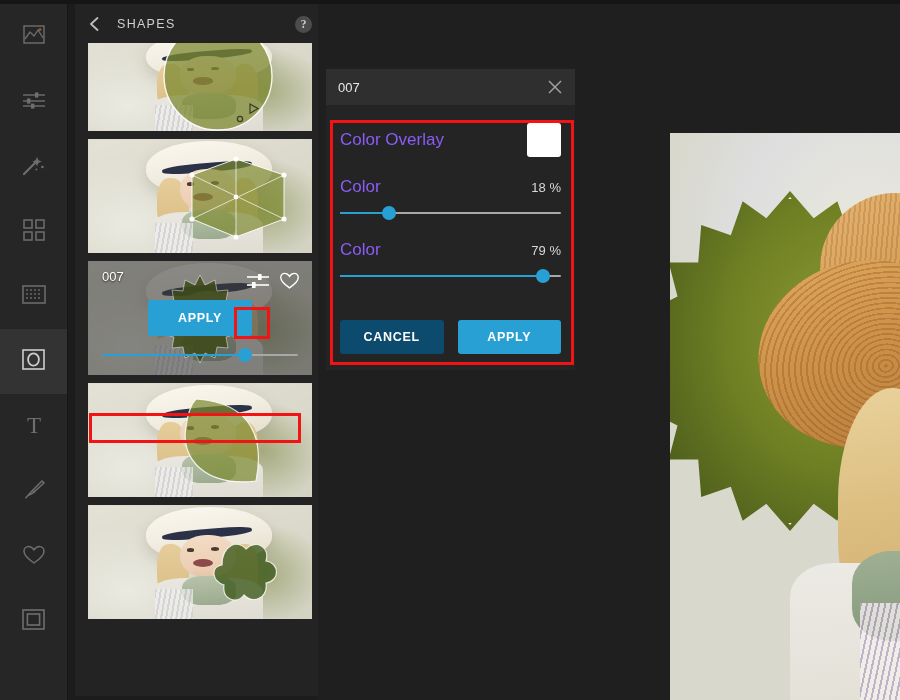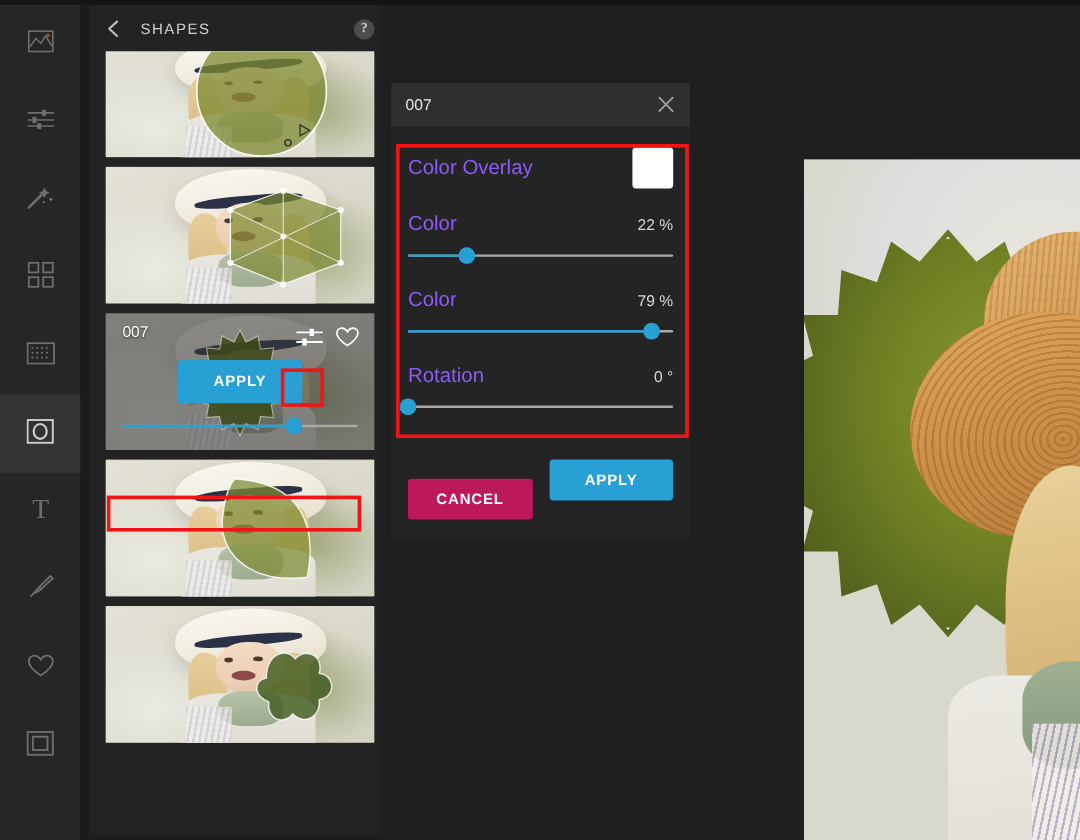--- a/index.html
+++ b/index.html
@@ -239,21 +239,21 @@
   .ctrl.overlay .ctrl-row { height:34px; margin-bottom:0; }
   .dlg-actions {
     display:flex; gap:14px; padding:6px 14px 16px 14px;
   }
   .btn {
     flex:1; height:34px; border:none; border-radius:3px;
     color:#ffffff; font-size:12.5px; font-weight:700;
     letter-spacing:.7px; cursor:pointer;
     font-family:"Liberation Sans", sans-serif;
   }
-  .btn-cancel { background:#be185d;margin-top:16px; }
+  .btn-cancel { background:#0c4a6e; }
   .btn-apply  { background:#28a0d4; }
 
   
   .canvas {
     position:absolute; top:4px; left:318px;
     width:582px; height:696px;
     background:#1f1f1f;
   }
   .canvas-photo {
     position:absolute; left:352px; top:129px;
@@ -679,21 +679,21 @@
         <div class="ctrl-row">
           <span class="ctrl-name">Color Overlay</span>
           <span class="swatch" style="background: rgb(255, 255, 255);"></span>
         </div>
       </div>
 
       <div class="ctrl">
         <div class="ctrl-row">
           <span class="ctrl-name">Color</span>
           <span class="ctrl-val">
-            <span>22</span>
+            <span>18</span>
             <span>%</span>
           </span>
         </div>
         <div class="sld">
           <div class="sld-track"></div>
           <div class="sld-fill" id="blur-fill" style="width: 22%; background: rgb(40, 160, 212);"></div>
           <div class="sld-thumb" id="blur-thumb" style="left: 22%; background: rgb(40, 160, 212);"></div>
         </div>
       </div>
 
@@ -705,34 +705,20 @@
             <span>%</span>
           </span>
         </div>
         <div class="sld">
           <div class="sld-track"></div>
           <div class="sld-fill" id="size-fill" style="width: 92%; background: rgb(40, 160, 212);"></div>
           <div class="sld-thumb" id="size-thumb" style="left: 92%; background: rgb(40, 160, 212);"></div>
         </div>
       </div>
 
-      <div class="ctrl">
-        <div class="ctrl-row">
-          <span class="ctrl-name">Rotation</span>
-          <span class="ctrl-val">
-            <span>0</span>
-            <span>°</span>
-          </span>
-        </div>
-        <div class="sld">
-          <div class="sld-track"></div>
-          <div class="sld-fill" id="rot-fill" style="width: 0%; background: rgb(40, 160, 212);"></div>
-          <div class="sld-thumb" id="rot-thumb" style="left: 0%; background: rgb(40, 160, 212);"></div>
-        </div>
-      </div>
 
     </div>
 
     <div class="dlg-actions">
       <button class="btn btn-cancel">CANCEL</button>
       <button class="btn btn-apply" style="background: rgb(40, 160, 212);">APPLY</button>
     </div>
   </div>
 
   <div class="redbox" id="ann0" style="left: 330px; top: 120px; width: 244px; height: 245px; border-color: rgb(242, 20, 20);"></div>

